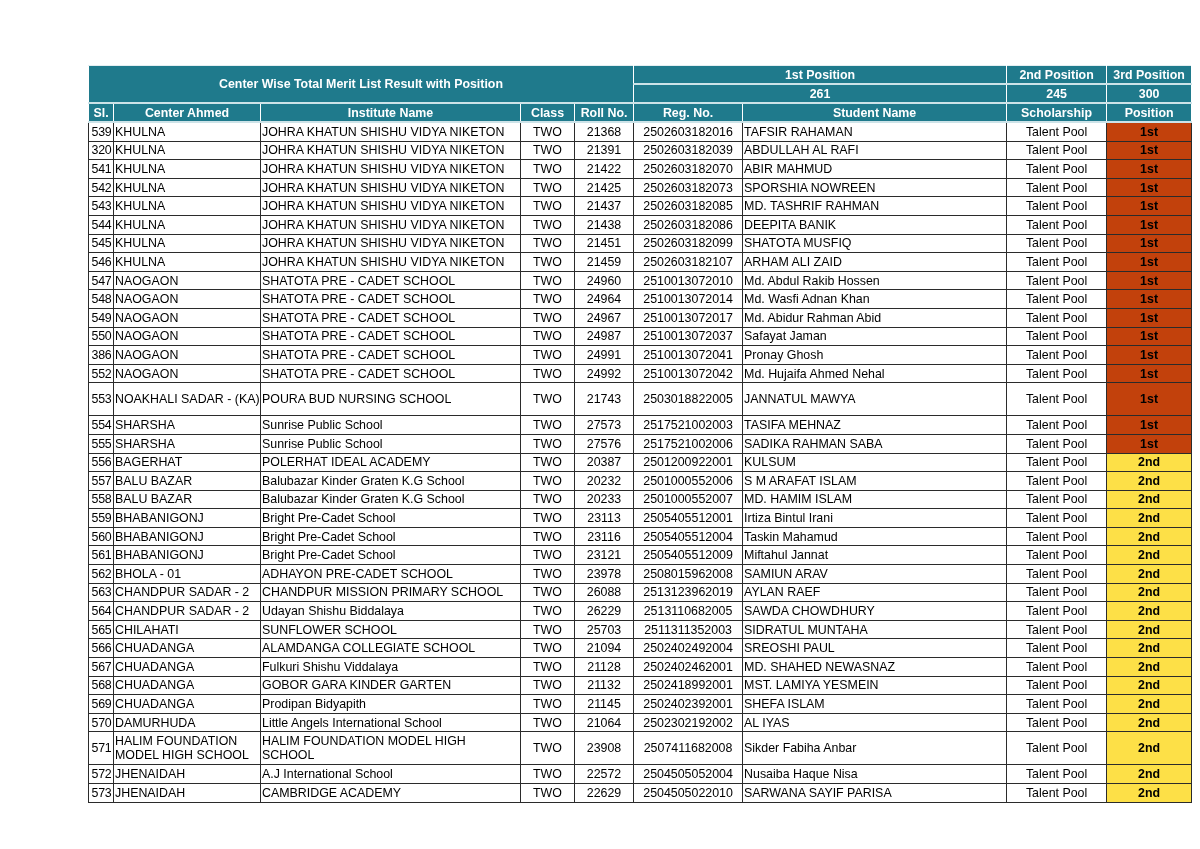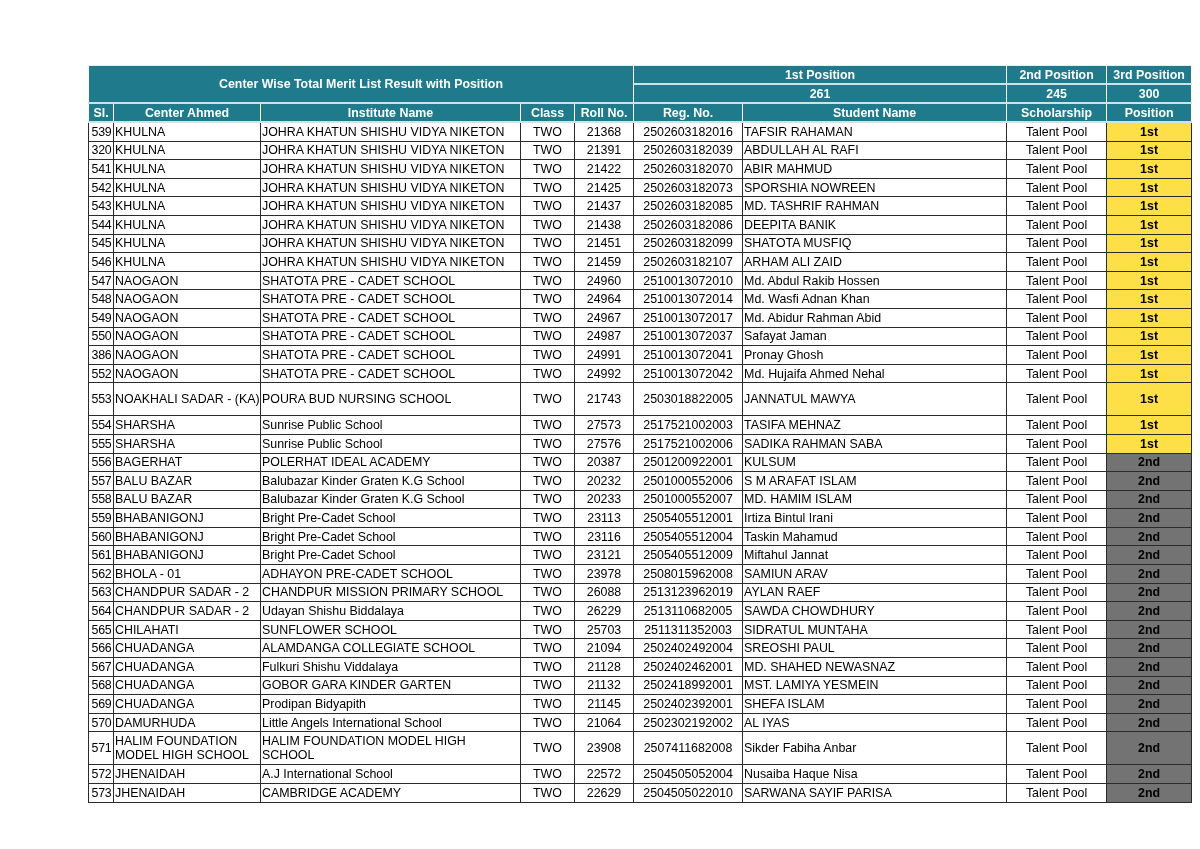--- a/index.html
+++ b/index.html
@@ -12,22 +12,22 @@
              border: 1px solid #ffffff; border-bottom: 2px solid #cde3e8; height: 17px; }
   thead tr.r1 th, thead tr.r2 th { border-top: 1px solid #e4eef1; }
   thead th.title { font-size: 12.4px; }
   tbody td { border: 1px solid #2b2b2b; height: 17.6px; background: #fff; }
   tbody tr.tall td { height: 32px; }
   td.c { text-align: center; }
   td.l { text-align: left; padding-left: 1px; }
   td.sl { text-align: center; padding-left: 1px; letter-spacing: -0.2px; }
   td.wrap { white-space: normal; line-height: 14px; }
   td.pos { font-weight: bold; text-align: center; }
-  td.pos.p1 { background: #fde047; }
-  td.pos.p2 { background: #737373; }
+  td.pos.p1 { background: #c2410c; }
+  td.pos.p2 { background: #fde047; }
 </style>
 </head>
 <body>
 
 <div id="sheet">
   <table>
     <colgroup>
       <col style="width:25px">
         <col style="width:147px">
         <col style="width:260px">

